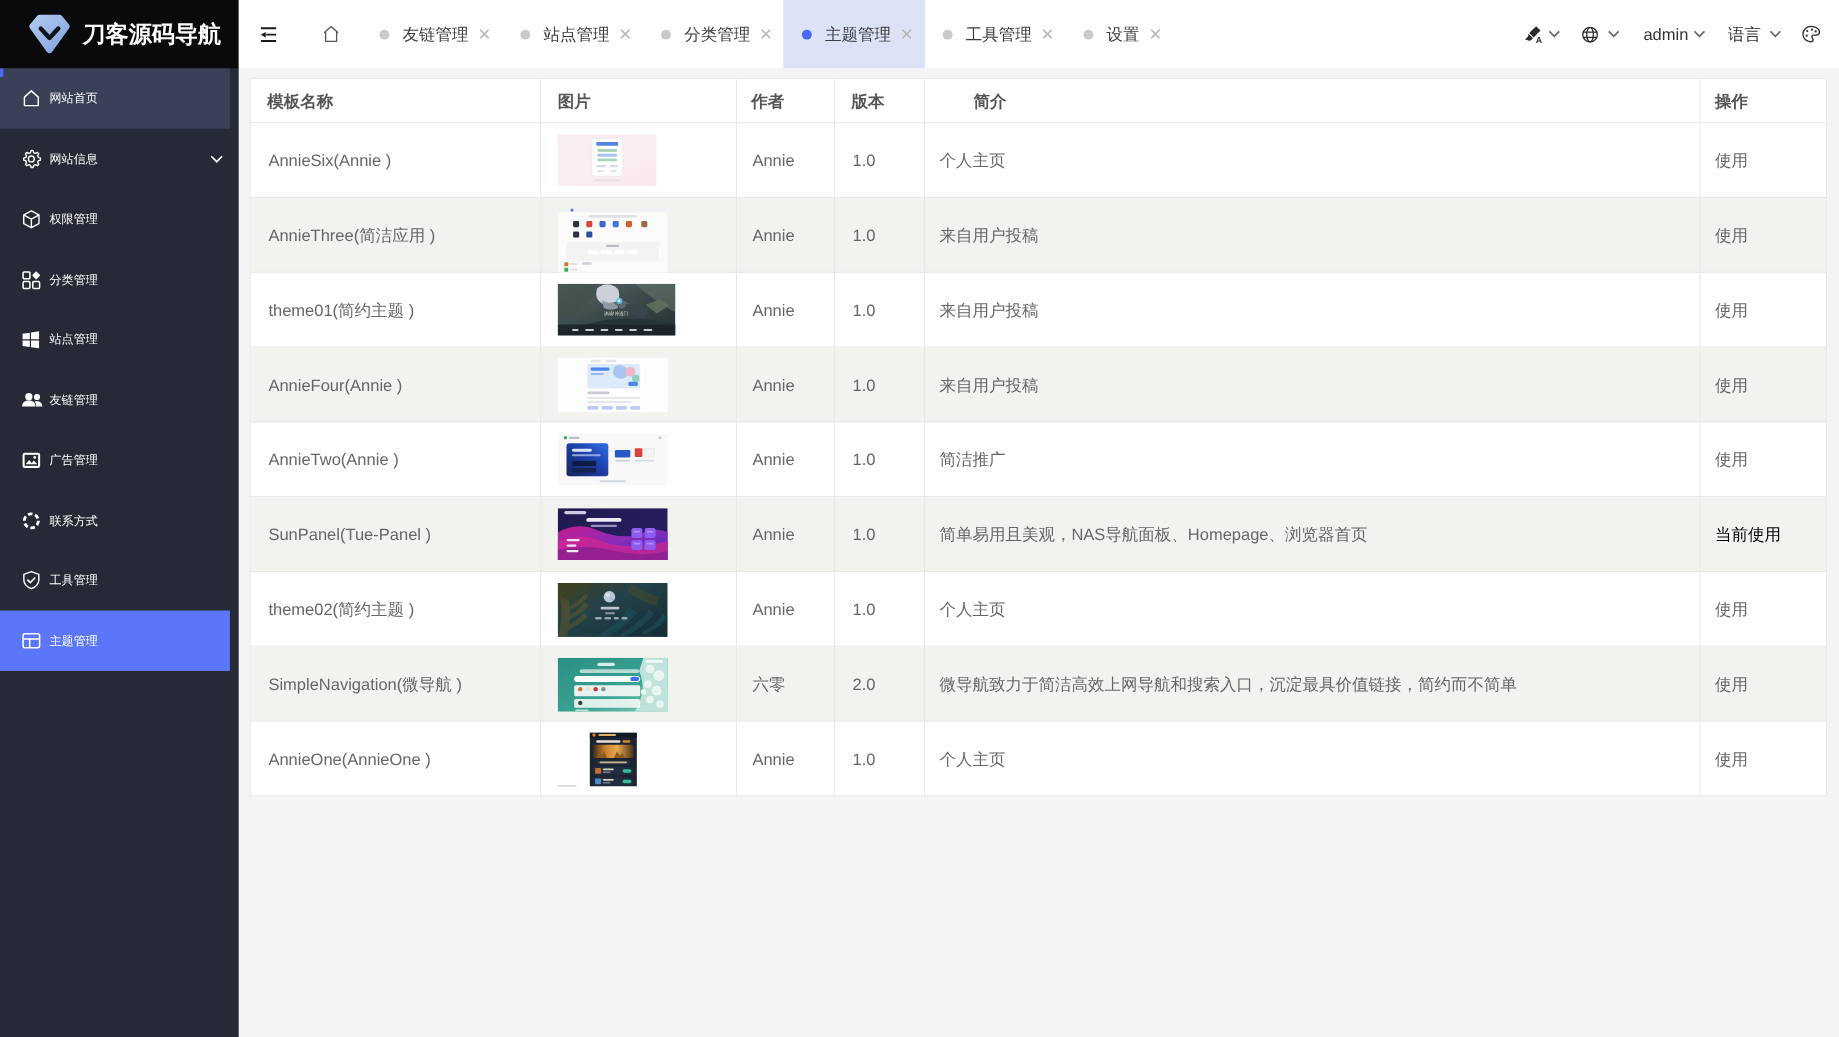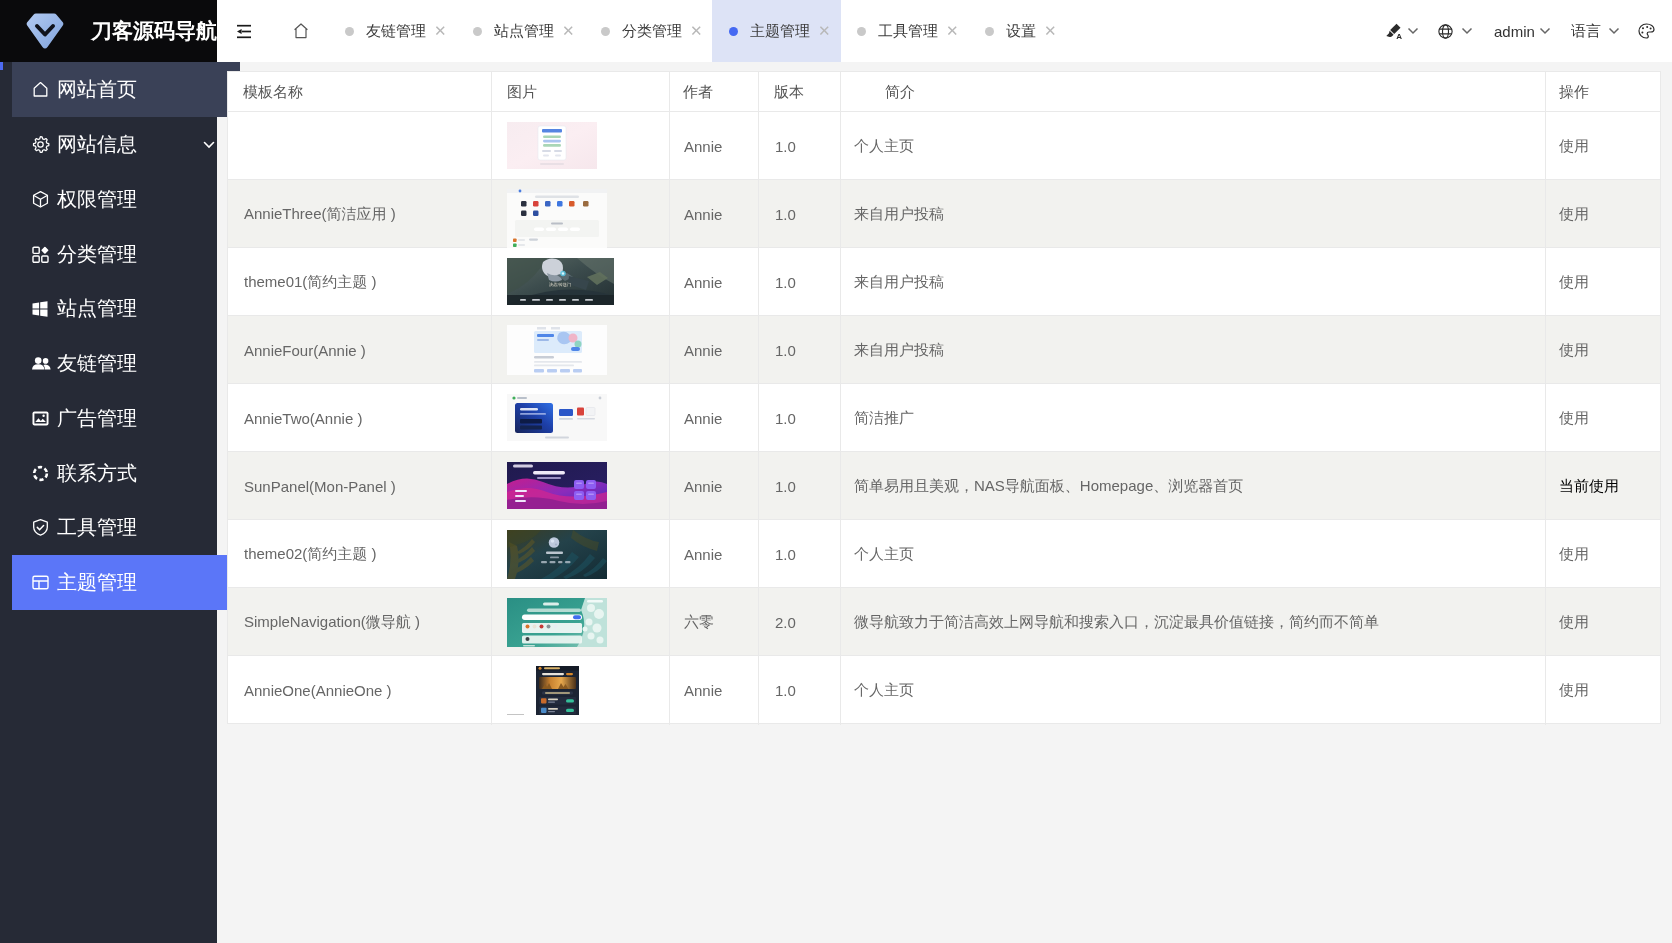--- a/index.html
+++ b/index.html
@@ -2,22 +2,22 @@
 <html><head>
 <meta charset="utf-8">
 <style>
 *{margin:0;padding:0;box-sizing:border-box}
 html,body{width:1672px;height:943px;overflow:hidden;font-family:"Liberation Sans",sans-serif;background:#f4f4f4}
 .abs{position:absolute}
 
 #sidebar{position:absolute;left:0;top:0;width:217px;height:943px;background:#262a36}
 #logo{position:absolute;left:0;top:0;width:217px;height:62px;background:#0a0a0c;display:flex;align-items:center}
 #logo svg{margin-left:25px}
-#logo .t{color:#fff;font-size:21px;font-weight:bold;margin-left:26px}
-.mi{position:absolute;left:12px;width:228px;height:55px;display:flex;align-items:center;color:#fff;font-size:20px}
+#logo .t{color:#fff;font-size:21px;font-weight:bold;margin-left:10px}
+.mi{position:absolute;left:0;width:209px;height:55px;display:flex;align-items:center;color:#fff;font-size:11px}
 .mi svg{position:absolute;left:19px}
 .mi .txt{position:absolute;left:45px}
 .mi.first{background:#3a4157}
 .mi.active{background:#5b76f8}
 .bluetick{position:absolute;left:0;top:62px;width:3px;height:8px;background:#4d6af2}
 .mi svg.chev-r{left:191px}
 
 #topbar{position:absolute;left:217px;top:0;width:1455px;height:62px;background:#fff}
 .tab{position:absolute;top:0;height:62px;display:flex;align-items:center;font-size:15px;color:#3c3c3c}
 .tab .dot{width:9px;height:9px;border-radius:50%;background:#c9c9c9;margin-right:12px}
@@ -25,21 +25,21 @@
 .tab.on{background:#dde3f6}
 .tab.on .dot{background:#4569f2}
 .tbi{position:absolute;top:0;height:62px;display:flex;align-items:center}
 .rtxt{font-size:15px;color:#333}
 
 #table{position:absolute;left:227px;top:71px;width:1434px;height:653px;background:#fff;border:1px solid #e9e9e9}
 .hrow{position:absolute;left:0;top:0;width:1432px;height:40px;border-bottom:1px solid #e9e9e9}
 .trow{position:absolute;left:0;width:1432px;height:68px;border-bottom:1px solid #e9e9e9}
 .trow.stripe{background:#f2f2ef}
 .vline{position:absolute;top:0;width:1px;background:#e9e9e9}
-.hc{position:absolute;top:0;height:40px;display:flex;align-items:center;font-size:15px;font-weight:normal;color:#555}
+.hc{position:absolute;top:0;height:40px;display:flex;align-items:center;font-size:15px;font-weight:bold;color:#555}
 .tc{position:absolute;top:0;height:68px;display:flex;align-items:center;font-size:15px;color:#666}
 .thumb{position:absolute}
 </style>
 </head>
 <body>
 
 <div id="sidebar">
   <div class="mi first" style="top:62px">
       <svg width="19" height="19" viewBox="0 0 19 19">
         <path d="M3.2 8.3 L9.5 2.6 L15.8 8.3 V16 H3.2 Z" fill="none" stroke="#fff" stroke-width="1.3" stroke-linejoin="round"></path>
@@ -211,20 +211,21 @@
   <div class="hrow">
     <div class="hc" style="left:15px">模板名称</div>
     <div class="hc" style="left:279px">图片</div>
     <div class="hc" style="left:455px">作者</div>
     <div class="hc" style="left:546px">版本</div>
     <div class="hc" style="left:657px">简介</div>
     <div class="hc" style="left:1331px">操作</div>
   </div>
 
   <div class="trow" style="top:40px">
+    <div class="tc" style="left:16px">AnnieSix(Annie )</div>
     <div class="tc" style="left:456px">Annie</div>
     <div class="tc" style="left:547px">1.0</div>
     <div class="tc" style="left:626px">个人主页</div>
     <div class="tc" style="left:1331px">使用</div>
   </div>
   <svg class="thumb" style="left:279px;top:50px" width="90" height="47" viewBox="0 0 90 47">
     <defs>
         <linearGradient id="r1g" x1="0" y1="0" x2="1" y2="1">
           <stop offset="0" stop-color="#f7ecf0"></stop>
           <stop offset="0.5" stop-color="#fbeef2"></stop>
@@ -388,21 +389,21 @@
       </g>
     <g>
         <rect x="70" y="13.5" width="7" height="8" rx="1" fill="#d8433b"></rect>
         <rect x="79" y="13.5" width="9" height="8" rx="1" fill="#f2f3f5" stroke="#dcdfe4" stroke-width="0.5"></rect>
         <rect x="70" y="24" width="18" height="1.6" rx="0.8" fill="#d6dae1"></rect>
       </g>
     <rect x="38" y="42.5" width="24" height="2" rx="1" fill="#d2d6dd"></rect>
   </svg>
 
   <div class="trow stripe" style="top:380px">
-    <div class="tc" style="left:16px">SunPanel(Mon-Panel )</div>
+    <div class="tc" style="left:16px">SunPanel(Tue-Panel )</div>
     <div class="tc" style="left:456px">Annie</div>
     <div class="tc" style="left:547px">1.0</div>
     <div class="tc" style="left:626px">简单易用且美观，NAS导航面板、Homepage、浏览器首页</div>
     <div class="tc" style="left:1331px;color:#000000">当前使用</div>
   </div>
   <svg class="thumb" style="left:279px;top:390px" width="100" height="47" viewBox="0 0 100 47">
     <defs>
       <linearGradient id="r6a" x1="0" y1="0" x2="1" y2="1">
           <stop offset="0" stop-color="#201a4e"></stop>
           <stop offset="1" stop-color="#2a1f66"></stop>

